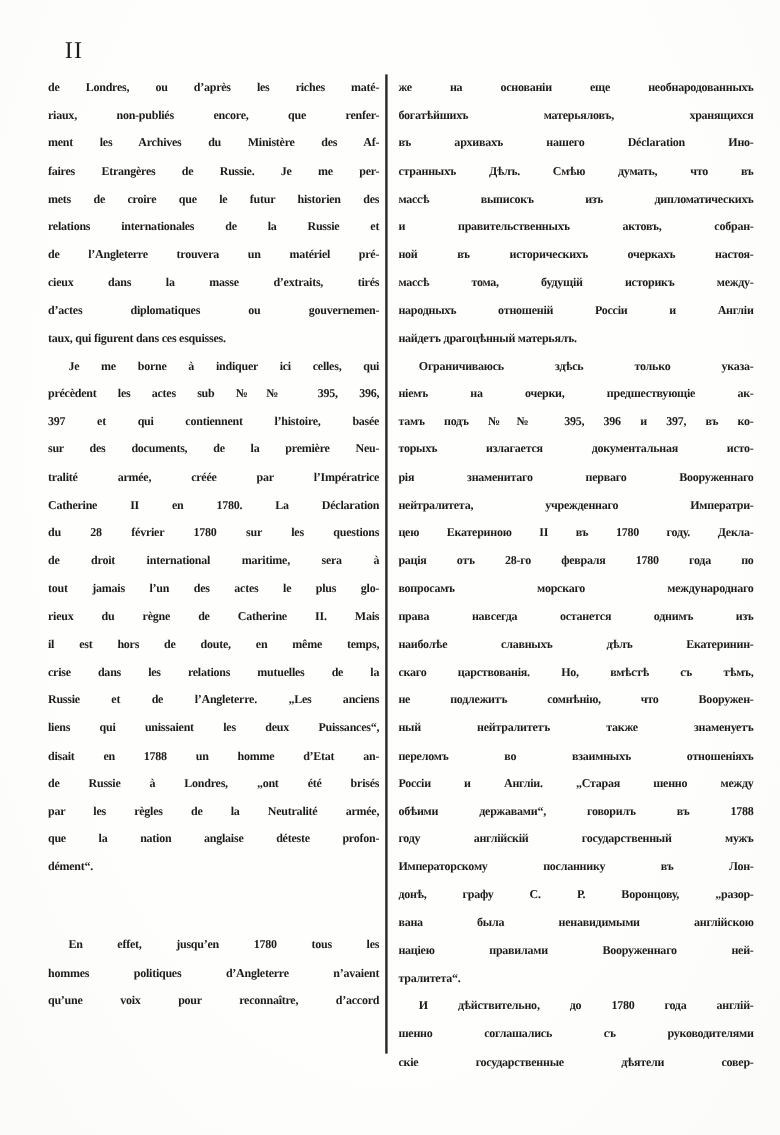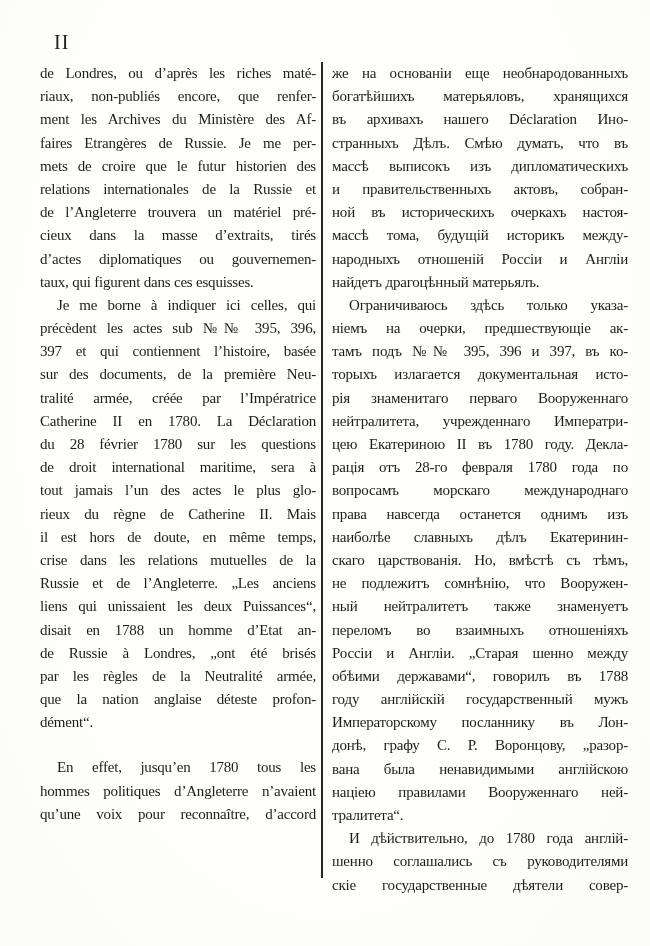--- a/index.html
+++ b/index.html
@@ -15,33 +15,34 @@
   .page {
     position: absolute; inset: 0;
     background: radial-gradient(ellipse at 50% 40%, #fefefd 60%, #fbfbf9 100%);
   }
   .page-number {
     position: absolute; left: 54px; top: 31px;
     font-size: 20px; letter-spacing: 1px; color: var(--ink);
   }
   .column {
     position: absolute; top: 62px;
-    font-size: 15px; line-height: var(--lh);
+    font-size: 10px; line-height: var(--lh);
     letter-spacing: -0.2px;
     color: var(--ink);
+    font-weight: bold;
   }
   .column.left  { left: 40px;  width: 276px; }
   .column.right { left: 332px; width: 296px; }
   .divider {
     position: absolute; left: 321px; top: 62px;
     width: 1.5px; height: 816px;
     background: #2a2826;
   }
   .para { }
-  .para.gap-before { margin-top: 22px; }
+  .para.gap-before { margin-top: 42px; }
   .line {
     height: var(--lh);
     text-align: justify;
     text-align-last: justify;
     white-space: normal;
     overflow: visible;
   }
   .line.indent { text-indent: 17px; }
   .line.end { text-align-last: left; }
 </style>

